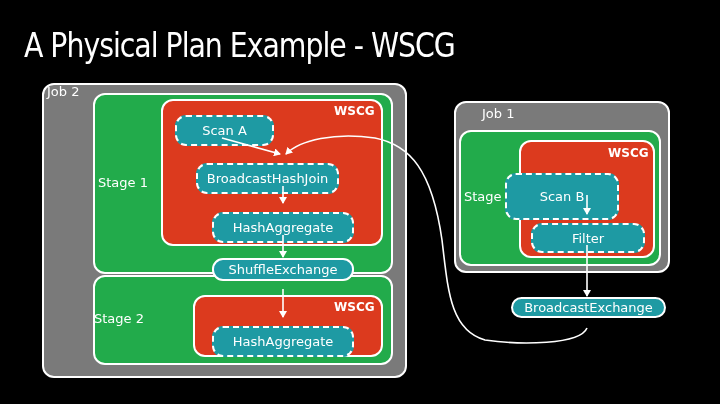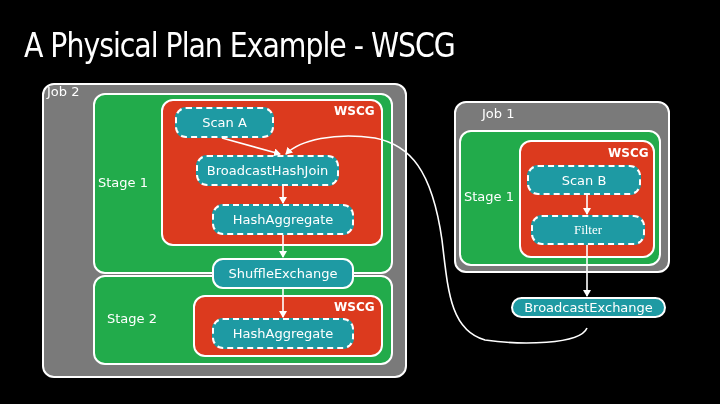--- a/index.html
+++ b/index.html
@@ -10,56 +10,56 @@
            transform-origin: left top; }
   .box { position: absolute; box-sizing: border-box; border: 2px solid #fff; }
   .job { background: #7a7a7a; border-radius: 12px; }
   .stage { background: #22ab4b; border-radius: 12px; }
   .wscg { background: #dc3a1e; border-radius: 12px; }
   .lbl { position: absolute; font-size: 13px; color: #fff; white-space: nowrap; }
   .wscg-lbl { position: absolute; font-size: 12px; font-weight: bold; color: #fff; white-space: nowrap; }
   .op { position: absolute; box-sizing: border-box; background: #1e9aa3; color: #fff;
         font-size: 13px; display: flex; align-items: center; justify-content: center;
         border-radius: 11px; white-space: nowrap; }
-  .op.dashed { border: 2px dashed #fff; }
+  .op.dashed { border: 2px dashed #fff; margin-top: 8px; }
   .op.solid { border: 2px solid #fff; }
   svg.overlay { position: absolute; left: 0; top: 0; pointer-events: none; }
 </style>
 </head>
 <body>
 
 <div class="title">A Physical Plan Example - WSCG</div>
 
 <div class="box job" style="left:42px; top:83px; width:365px; height:295px;"></div>
 <div class="lbl" style="left:47px; top:84px;">Job 2</div>
 
 <div class="box stage" style="left:93px; top:93px; width:300px; height:181px;"></div>
 <div class="lbl" style="left:98px; top:175px;">Stage 1</div>
 <div class="box wscg" style="left:161px; top:99px; width:222px; height:147px;"></div>
 <div class="wscg-lbl" style="left:334px; top:104px;">WSCG</div>
 <div class="op dashed" style="left:175px; top:107px; width:99px; height:31px;">Scan A</div>
 <div class="op dashed" style="left:196px; top:155px; width:143px; height:31px;">BroadcastHashJoin</div>
 <div class="op dashed" style="left:212px; top:204px; width:142px; height:31px;">HashAggregate</div>
 
 <div class="box stage" style="left:93px; top:275px; width:300px; height:90px;"></div>
-<div class="lbl" style="left:107px; top:311px;">Stage 2</div>
+<div class="lbl" style="left:94px; top:311px;">Stage 2</div>
 <div class="box wscg" style="left:193px; top:295px; width:190px; height:62px;"></div>
 <div class="wscg-lbl" style="left:334px; top:300px;">WSCG</div>
 <div class="op dashed" style="left:212px; top:318px; width:142px; height:31px;">HashAggregate</div>
 
-<div class="op solid" style="left:212px; top:258px; width:142px; height:31px;">ShuffleExchange</div>
+<div class="op solid" style="left:212px; top:258px; width:142px; height:23px;">ShuffleExchange</div>
 
 <div class="box job" style="left:454px; top:101px; width:216px; height:172px;"></div>
 <div class="lbl" style="left:482px; top:106px;">Job 1</div>
 <div class="box stage" style="left:459px; top:130px; width:202px; height:136px;"></div>
 <div class="lbl" style="left:464px; top:189px;">Stage 1</div>
 <div class="box wscg" style="left:519px; top:140px; width:136px; height:118px;"></div>
 <div class="wscg-lbl" style="left:608px; top:146px;">WSCG</div>
-<div class="op dashed" style="left:527px; top:165px; width:114px; height:30px;">Scan B</div>
-<div class="op dashed" style="left:531px; top:215px; width:114px; height:30px;font-family:Liberation Serif, serif;">Filter</div>
+<div class="op dashed" style="left:505px; top:165px; width:114px; height:47px;">Scan B</div>
+<div class="op dashed" style="left:531px; top:215px; width:114px; height:30px;">Filter</div>
 
 <div class="op solid" style="left:511px; top:297px; width:155px; height:21px;">BroadcastExchange</div>
 
 <svg class="overlay" width="720" height="404">
   <defs>
     <marker id="arr" markerWidth="8" markerHeight="8" refX="6" refY="4" orient="auto" markerUnits="userSpaceOnUse">
       <path d="M0,0 L7,4 L0,8 Z" fill="#fff"></path>
     </marker>
   </defs>
   <line x1="222" y1="138" x2="280" y2="154" stroke="#fff" stroke-width="1.6" marker-end="url(#arr)"></line>

